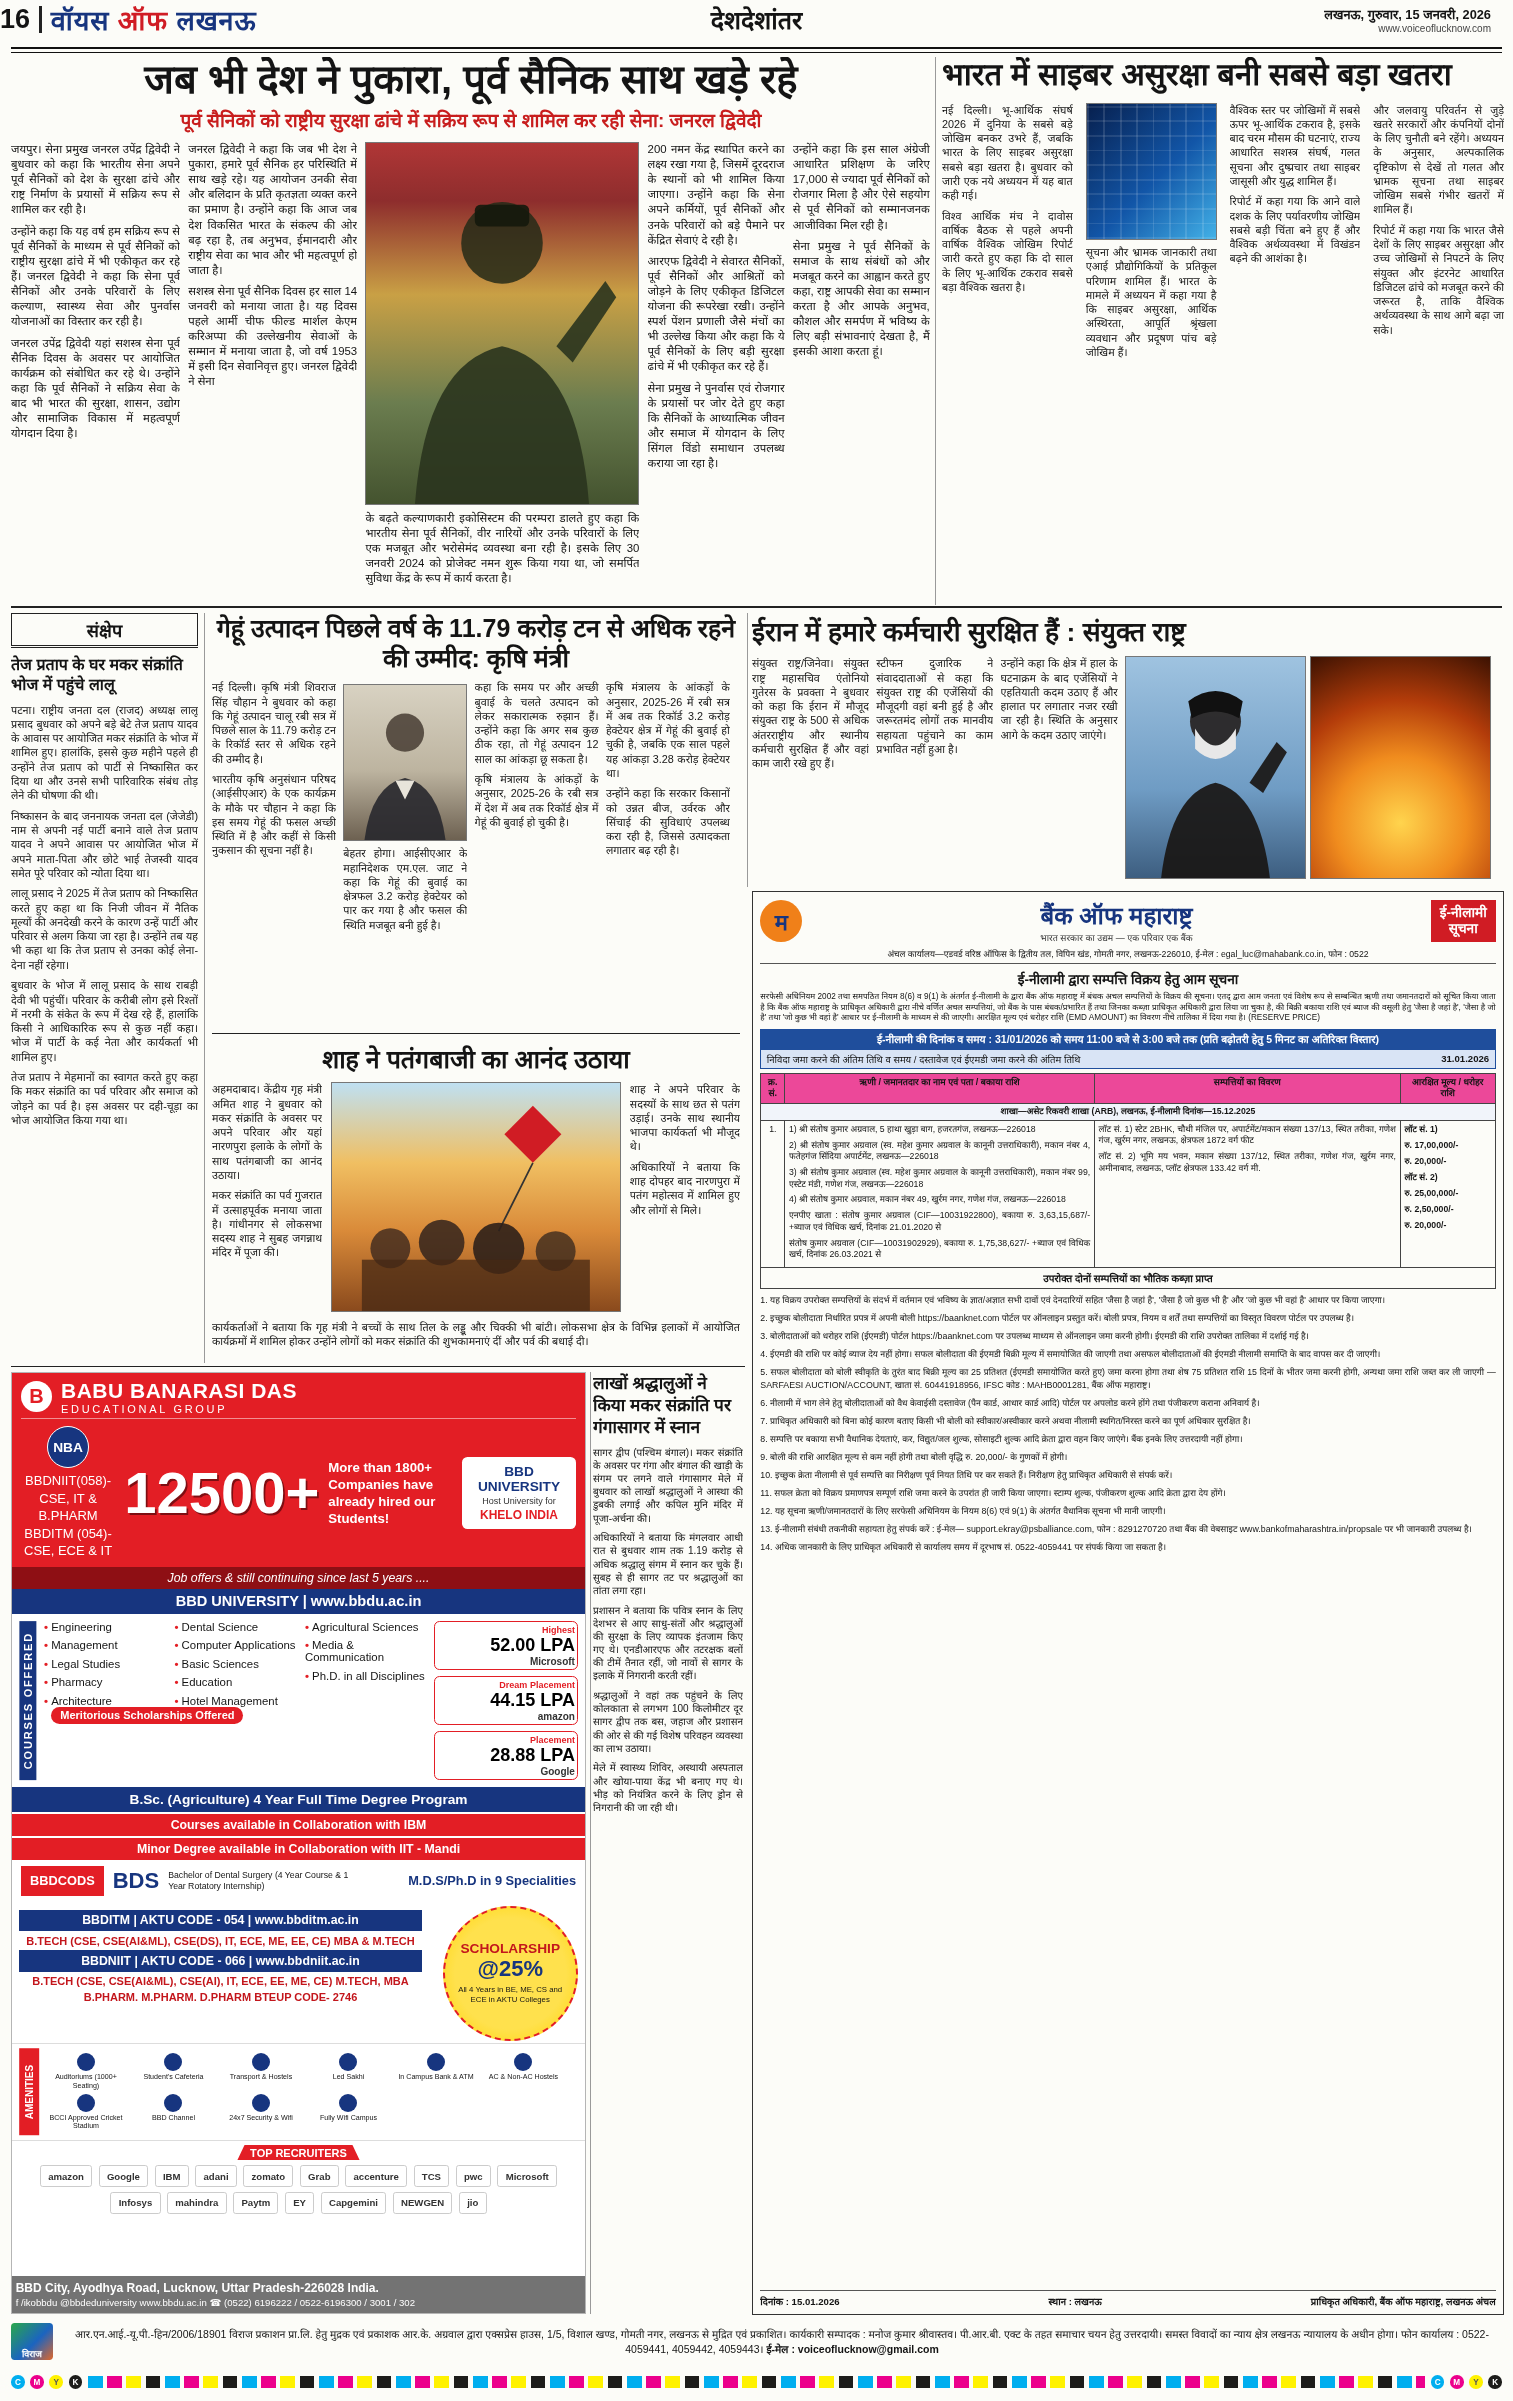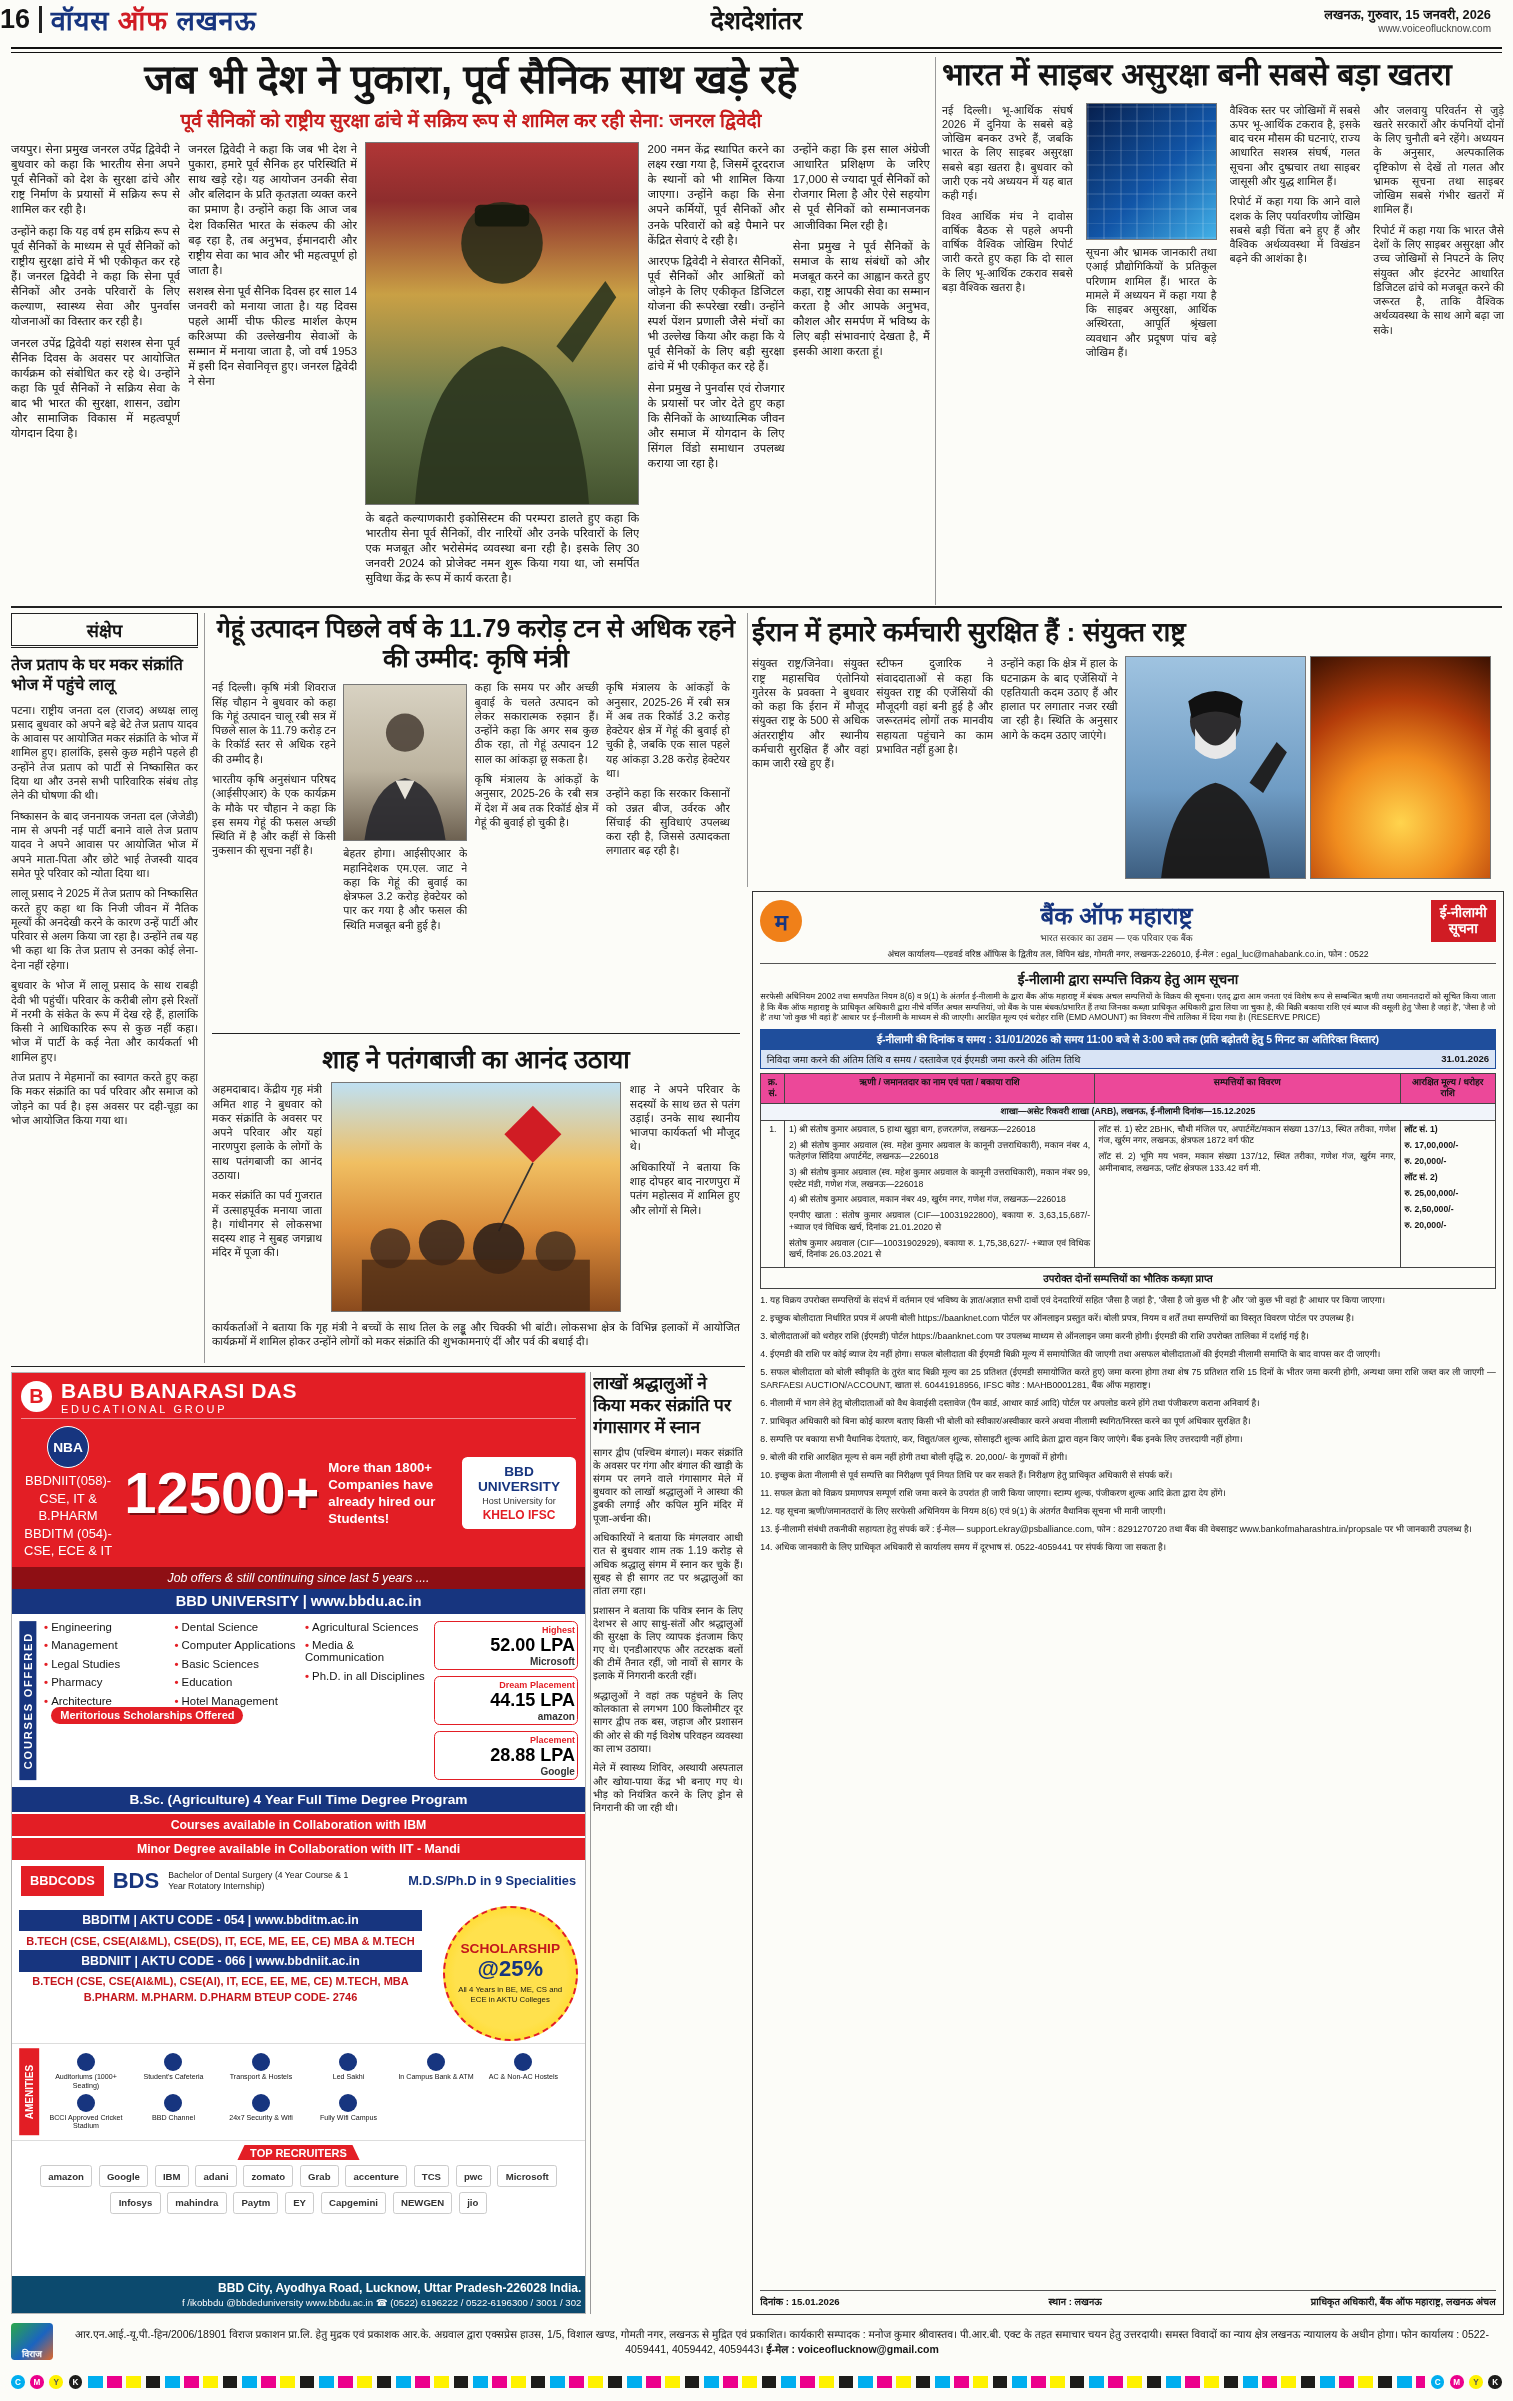--- a/index.html
+++ b/index.html
@@ -166,21 +166,21 @@
   .amen-row { display:flex; align-items:center; gap:5.5px; padding:4.6px 7.3px; border-top:0.9px solid #ddd; }
   .amen-label { background:#e31e25; color:#fff; font-weight:bold; font-size:10px; padding:16.4px 4.6px; writing-mode:vertical-rl; transform:rotate(180deg); }
   .amen-items { display:flex; flex-wrap:wrap; gap:3.7px 5.5px; flex:1; }
   .am-item { width:82px; text-align:center; }
   .am-ico { display:block; width:18px; height:18px; border-radius:50%; background:#17357f; margin:0 auto 1.8px; }
   .am-label { font-size:7.1px; line-height:1.2; display:block; }
   .recr { padding:3.7px 7.3px 5.5px; border-top:0.9px solid #ddd; }
   .recr-label { background:#e31e25; color:#fff; font-weight:bold; font-size:11px; width:fit-content; padding:1.8px 12.8px; margin:0 auto 4.6px; clip-path:polygon(6% 0,94% 0,100% 100%,0 100%); }
   .chips { display:flex; flex-wrap:wrap; gap:4.6px 6.4px; justify-content:center; }
   .chip { border:0.9px solid #ccc; border-radius:2.7px; font-size:9.6px; font-weight:bold; color:#333; padding:4.6px 7.3px; }
-  .ad-footer { margin-top:auto; background:#0c4a6e; color:#fff; text-align:right; padding:4.6px 3.7px; }
+  .ad-footer { margin-top:auto; background:#737373; color:#fff; text-align:left; padding:4.6px 3.7px; }
   .ad-addr { font-size:12px; font-weight:bold; }
   .ad-contact { font-size:9.6px; margin-top:2.7px; }
 
   
   .rni { left:11px; top:2323px; width:1491px; display:flex; align-items:center; gap:9px; }
   .viraj { width:42px; height:37px; background:linear-gradient(135deg,#2aa84a,#1b64c0 55%,#e0672a); color:#fff; font-size:9px;
            font-weight:bold; display:flex; align-items:flex-end; justify-content:center; border-radius:3.7px; flex:0 0 auto; }
   .rni-text { font-size:10.5px; line-height:1.35; text-align:center; flex:1; }
   .printbar { left:11px; top:2375px; width:1491px; height:14.6px; display:flex; align-items:center; gap:5.5px; }
   .pm-circ { width:13.7px; height:13.7px; border-radius:50%; color:#fff; font-size:8.2px; font-weight:bold; display:flex; align-items:center; justify-content:center; flex:0 0 auto; }
@@ -475,21 +475,21 @@
         <div class="nba">
           <div class="nba-circ">NBA</div>
           <div class="nba-line">BBDNIIT(058)- CSE, IT &amp; B.PHARM</div>
           <div class="nba-line">BBDITM (054)- CSE, ECE &amp; IT</div>
         </div>
         <div class="ad-bignum">12500+</div>
         <div class="ad-hired">More than 1800+ Companies have already hired our Students!</div>
         <div class="host-card">
           <div class="h1">BBD UNIVERSITY</div>
           <div class="h2">Host University for</div>
-          <div class="h3">KHELO IFSC</div>
+          <div class="h3">KHELO INDIA</div>
         </div>
       </div>
     </div>
     <div class="ad-jobline">Job offers &amp; still continuing since last 5 years ....</div>
     <div class="blue-bar">BBD UNIVERSITY | www.bbdu.ac.in</div>
     <div class="ad-courses">
       <div class="vert-label">COURSES OFFERED</div>
       <div style="flex:1">
         <div class="course-list">
             <div>Engineering</div>

